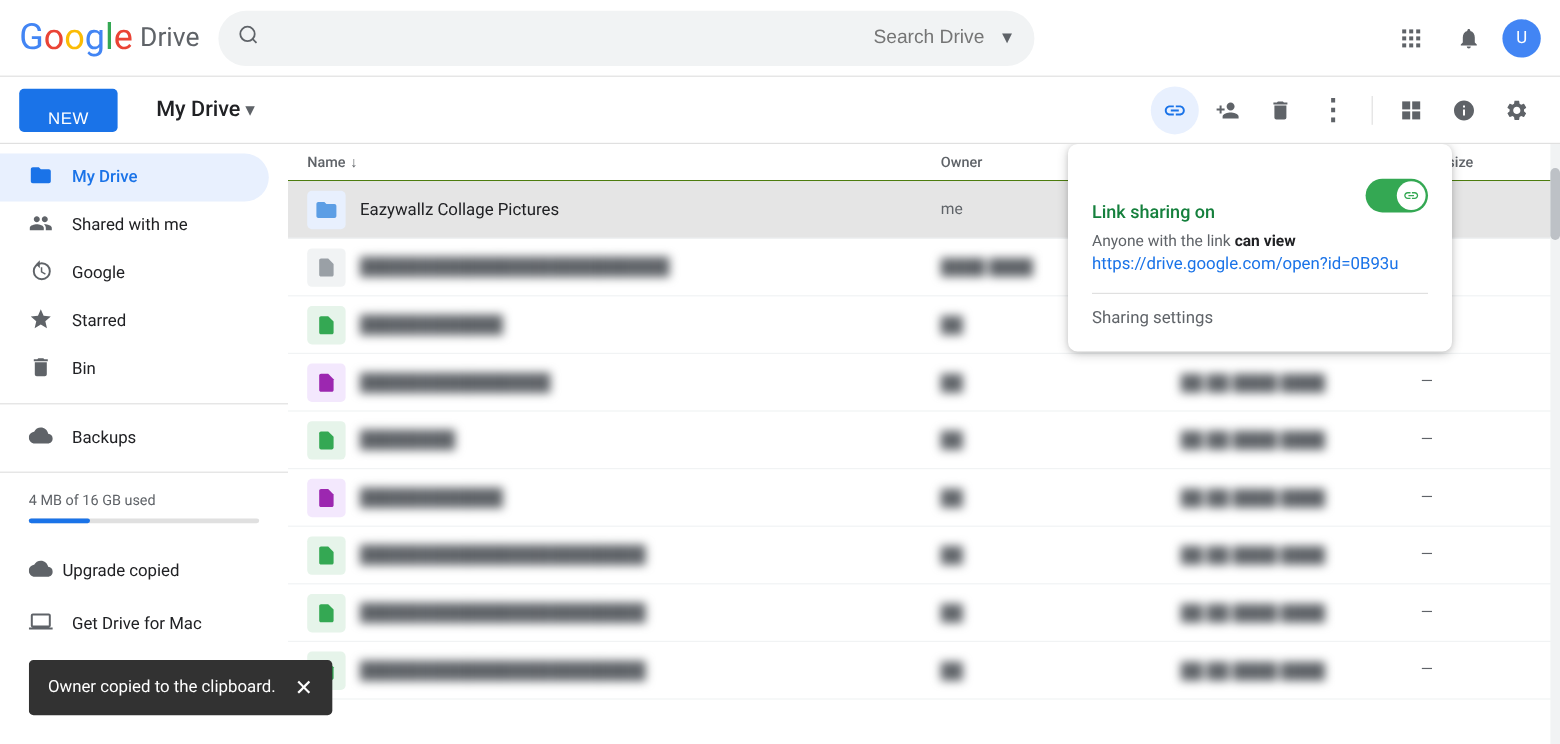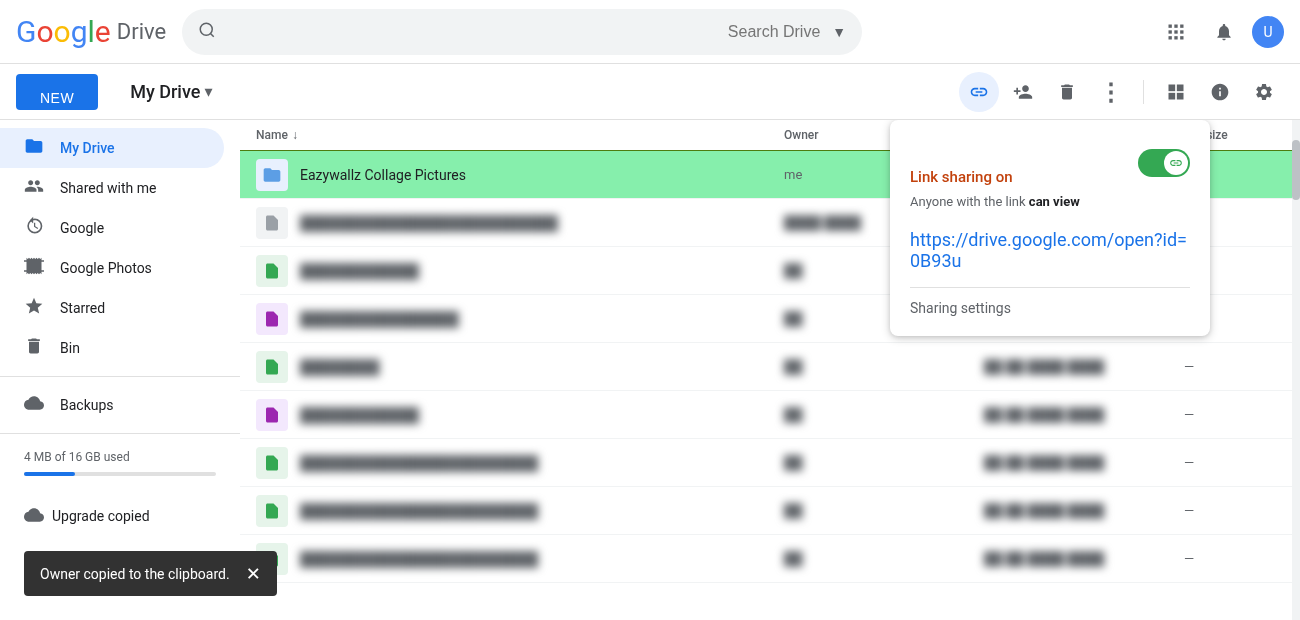--- a/index.html
+++ b/index.html
@@ -255,21 +255,21 @@
     }
     .file-row {
       display: grid;
       grid-template-columns: 1fr 200px 200px 100px;
       padding: 4px 16px;
       height: 48px;
       align-items: center;
       cursor: pointer;
       border-bottom: 1px solid #f1f3f4;
     }
-    .file-row.selected { background: #86efac; }
+    .file-row.selected { background: #e5e5e5; }
     .file-name-cell {
       display: flex;
       align-items: center;
       gap: 12px;
       font-size: 14px;
     }
     .file-icon {
       width: 32px;
       height: 32px;
       border-radius: 4px;
@@ -300,21 +300,21 @@
       z-index: 200;
     }
     .popup-link-row {
       display: flex;
       align-items: center;
       justify-content: space-between;
       margin-bottom: 8px;
     }
     .popup-link-title {
       font-size: 15px;
-      color: #c2410c;
+      color: #15803d;
       font-weight: 500;
       margin-top: 28px;
     }
     .toggle {
       width: 52px;
       height: 28px;
       background: #34a853;
       border-radius: 14px;
       display: flex;
       align-items: center;
@@ -328,25 +328,25 @@
       background: white;
       border-radius: 50%;
       margin-left: auto;
       display: flex;
       align-items: center;
       justify-content: center;
     }
     .popup-can-view {
       font-size: 13px;
       color: #5f6368;
-      margin-bottom: 20px;
+      margin-bottom: 3px;
     }
     .popup-can-view strong { color: #202124; }
     .popup-url {
-      font-size: 18px;
+      font-size: 14px;
       color: #1a73e8;
       margin-bottom: 16px;
       word-break: break-all;
       cursor: pointer;
     }
     .popup-divider {
       height: 1px;
       background: #e0e0e0;
       margin-bottom: 12px;
     }
@@ -514,29 +514,20 @@
     <div class="sidebar-item">
       <span class="si-icon">
         <svg width="20" height="20" viewBox="0 0 24 24" fill="#5f6368">
           <path d="M13 3a9 9 0 1 0 0 18A9 9 0 0 0 13 3zm0 16c-3.87 0-7-3.13-7-7s3.13-7 7-7 7 3.13 7 7-3.13 7-7 7zm.5-11H12v5l4.25 2.52.75-1.23-3.5-2.09V8z"></path>
           <path d="M11 1L7 5l4 4V1z"></path>
         </svg>
       </span>
       <span>Google</span>
     </div>
 
-    <div class="sidebar-item">
-      <span class="si-icon">
-        <svg width="20" height="20" viewBox="0 0 24 24" fill="#5f6368">
-          <circle cx="12" cy="12" r="3"></circle>
-          <path d="M12 2l-1.5 1.5L9 2 7.5 3.5 6 2 4.5 3.5 3 2v3H0v2h3v10H0v2h3v3l1.5-1.5L6 22l1.5-1.5L9 22l1.5-1.5L12 22l1.5-1.5L15 22l1.5-1.5L18 22l1.5-1.5L21 22v-3h3v-2h-3V7h3V5h-3V2l-1.5 1.5L18 2l-1.5 1.5L15 2l-1.5 1.5z"></path>
-        </svg>
-      </span>
-      <span>Google Photos</span>
-    </div>
 
     <div class="sidebar-item">
       <span class="si-icon">
         <svg width="20" height="20" viewBox="0 0 24 24" fill="#5f6368">
           <path d="M12 17.27L18.18 21l-1.64-7.03L22 9.24l-7.19-.61L12 2 9.19 8.63 2 9.24l5.46 4.73L5.82 21z"></path>
         </svg>
       </span>
       <span>Starred</span>
     </div>
 

